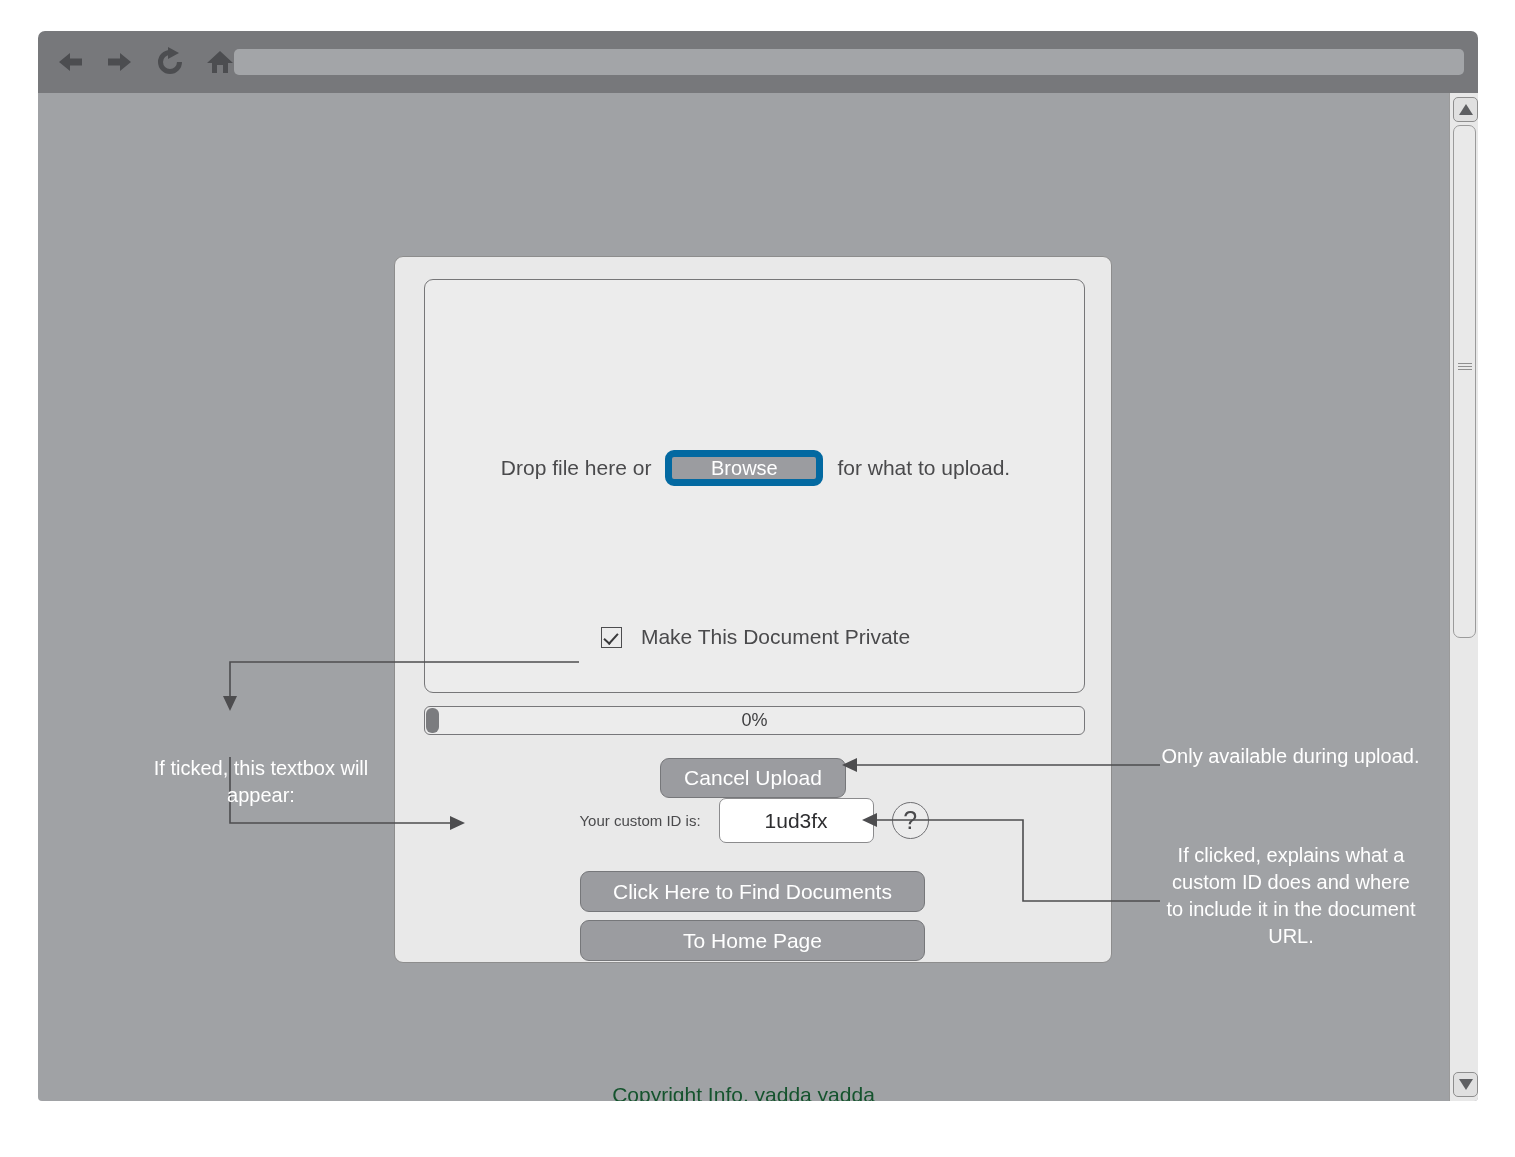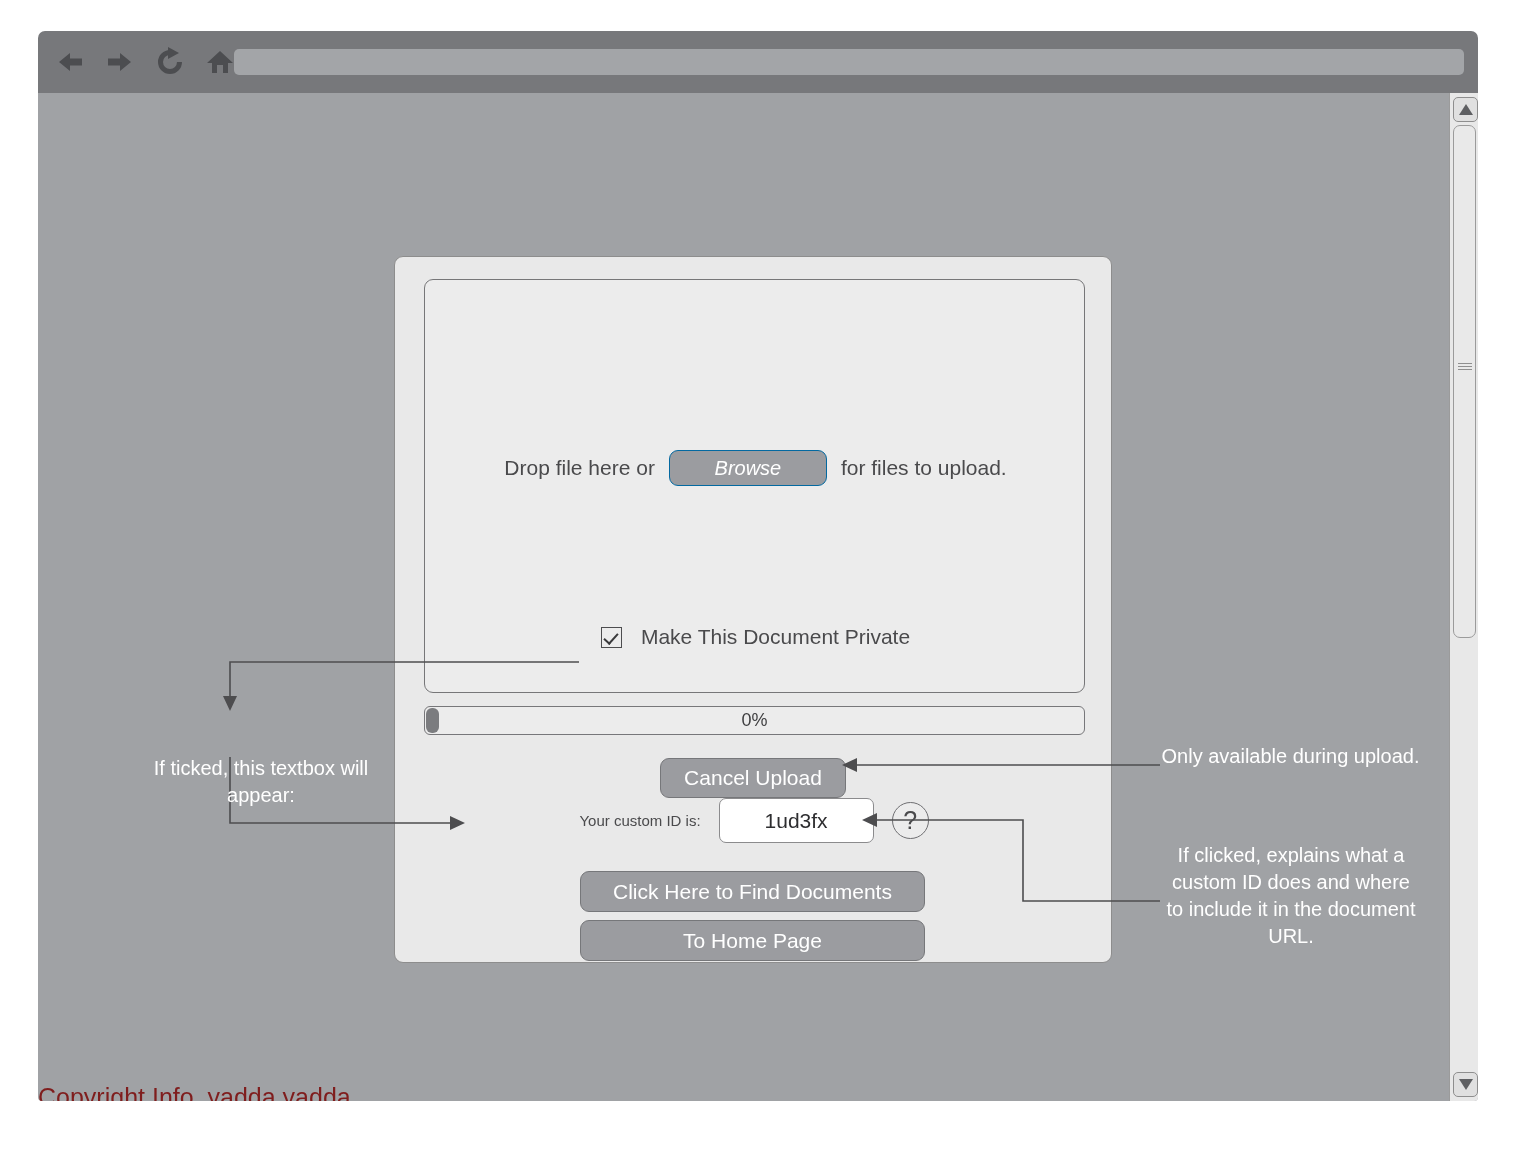--- a/index.html
+++ b/index.html
@@ -172,28 +172,27 @@
     color: #4a4a4c;
     white-space: nowrap;
   }
   #browse-button {
     display: inline-flex;
     align-items: center;
     justify-content: center;
     width: 158px;
     height: 36px;
     background: #9b9ca0;
-    border: 1px solid #0369a1;
+    border: 7px solid #0369a1;
     border-radius: 9px;
     color: #ffffff;
     font-size: 20px;
     font-family: "Liberation Sans", sans-serif;
     cursor: pointer;
     box-sizing: border-box;
-    font-style: italic;
   }
 
   #private-row {
     position: absolute;
     left: 0;
     top: 345px;
     width: 661px;
     display: flex;
     align-items: center;
     justify-content: center;
@@ -334,22 +333,23 @@
     color: #4a4a4c;
     cursor: pointer;
     box-sizing: border-box;
   }
 
   #footer-copyright {
     position: absolute;
     left: 0;
     top: 990px;
     width: 1411px;
-    font-size: 25px;
-    color: #7f1d1d;
+    text-align: center;
+    font-size: 21px;
+    color: #14532d;
   }
 
   
   .annotation {
     position: absolute;
     color: #ffffff;
     font-size: 20px;
     line-height: 27px;
     text-align: center;
   }
@@ -397,21 +397,21 @@
   </div>
 
   <div id="browser-viewport">
 
     <div id="page-card">
 
       <div id="dropzone">
         <div id="dropzone-prompt">
           <span>Drop file here or</span>
           <span id="browse-button">Browse</span>
-          <span>for files to upload.</span>
+          <span>for what to upload.</span>
         </div>
 
         <div id="private-row">
           <span id="private-checkbox"></span>
           <span id="private-label">Make This Document Private</span>
         </div>
       </div>
 
       <div id="progress-track">
         <div id="progress-fill"></div>

